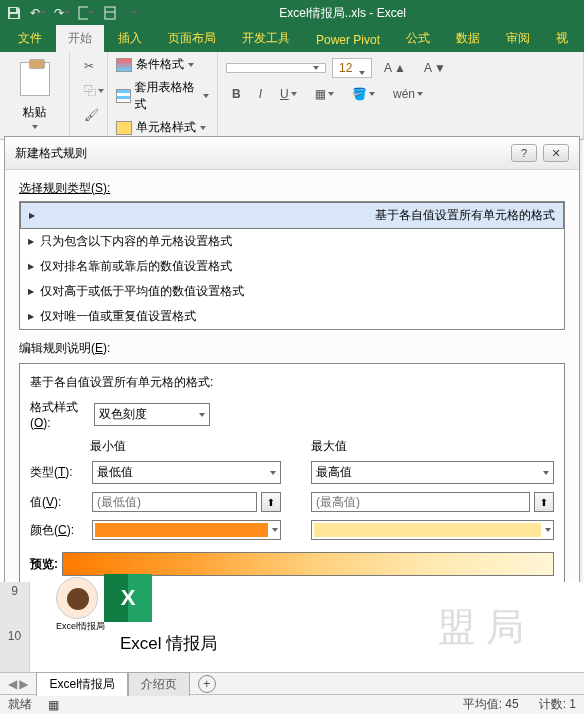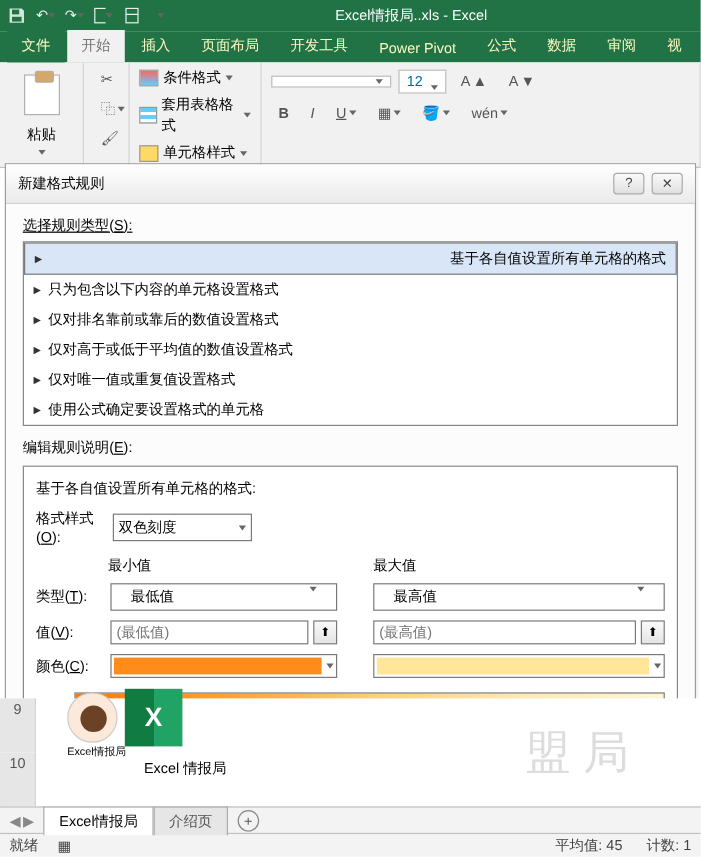--- a/index.html
+++ b/index.html
@@ -3,36 +3,36 @@
 <meta charset="utf-8">
 <style>
 *{box-sizing:border-box;margin:0;padding:0;font-family:"Microsoft YaHei",SimSun,sans-serif;font-size:12px}
 body{background:#fff;width:584px;height:714px;overflow:hidden;position:relative}
 
 .qat{height:26px;background:linear-gradient(#217346,#217346);display:flex;align-items:center;padding:0 6px;color:#fff;gap:8px}
 .qat .ico{width:16px;height:16px;display:inline-flex;align-items:center;justify-content:center;color:#fff;opacity:.9}
 .qat .title{margin-left:auto;margin-right:auto;position:absolute;left:50%;transform:translateX(-10%);color:#fff;white-space:nowrap}
 
 .tabs{height:26px;background:#217346;display:flex;align-items:flex-end;padding-left:6px;gap:2px}
-.tab{padding:5px 12px;color:#fef9c3;cursor:pointer}
+.tab{padding:5px 12px;color:#fde047;cursor:pointer}
 .tab.file{background:#217346}
 .tab.active{background:#f1f1f1;color:#737373}
 
 .ribbon{height:88px;background:#f1f1f1;display:flex;border-bottom:1px solid #c5c5c5}
 .rgroup{border-right:1px solid #d5d5d5;padding:4px 8px;display:flex;flex-direction:column;gap:4px}
 .rgroup.paste{align-items:center;justify-content:center;width:70px}
 .rgroup.paste .big{width:30px;height:34px;border:1px solid #b0b0b0;background:#fff;position:relative}
 .rgroup.paste .big:before{content:"";position:absolute;top:-4px;left:8px;width:14px;height:8px;border:1px solid #b0b0b0;border-radius:2px;background:#d4a76a}
 .rgroup.paste .lbl{margin-top:4px}
 .cfmt{display:flex;flex-direction:column;gap:6px;width:110px}
 .cfmt .row{display:flex;align-items:center;gap:4px;cursor:pointer}
 .cfmt .row .swatch{width:16px;height:14px;border:1px solid #999}
 .fontgrp{display:flex;flex-direction:column;gap:6px;flex:1;padding-top:6px}
 .fontrow{display:flex;align-items:center;gap:6px}
-.fontsel{border:1px solid #bbb;padding:2px 6px;background:#fff;color:#0369a1;min-width:100px;display:flex;justify-content:space-between;align-items:flex-end}
+.fontsel{border:1px solid #bbb;padding:2px 6px;background:#fff;color:#a16207;min-width:100px;display:flex;justify-content:space-between;align-items:flex-end}
 .fontsel.small{min-width:40px}
 .btn{border:1px solid transparent;padding:2px 5px;cursor:pointer;display:inline-flex;align-items:center;gap:2px;color:#555}
 .drop{width:0;height:0;border-left:3px solid transparent;border-right:3px solid transparent;border-top:4px solid #666;display:inline-block}
 
 .dialog{position:absolute;top:136px;left:4px;right:4px;border:1px solid #9e9e9e;background:linear-gradient(#fff,#f4f4f4 30px,#fcfcfc 30px);box-shadow:2px 2px 3px rgba(0,0,0,.1)}
 .dlg-title{height:30px;display:flex;align-items:center;padding:16px 10px;background:linear-gradient(#fff,#eaeaea);border-bottom:1px solid #d0d0d0}
 .dlg-title .txt{font-size:12px}
 .dlg-title .r{margin-left:auto;display:flex;gap:6px}
 .winbtn{width:26px;height:18px;border:1px solid #aaa;border-radius:3px;background:linear-gradient(#fafafa,#e0e0e0);display:flex;align-items:center;justify-content:center;font-size:11px;color:#444;cursor:pointer}
 .dlg-body{padding:10px 14px}
@@ -44,21 +44,21 @@
 .editlbl{margin-bottom:6px}
 .editbox{border:1px solid #888;background:#fff;padding:10px}
 .editbox .hdr{font-weight:normal;margin-bottom:8px}
 .frow{display:flex;align-items:center;margin-bottom:8px;gap:6px}
 .flbl{width:58px}
 .sel{border:1px solid #7a7a7a;background:#fff;padding:2px 4px;display:flex;align-items:center;justify-content:space-between;cursor:pointer}
 .sel.main{width:116px}
 .cols2{display:flex;gap:30px}
 .col{flex:1}
 .col .chdr{margin-bottom:6px;padding-left:60px}
-.minisel{border:1px solid #7a7a7a;background:#fff;padding:2px 16px;display:flex;justify-content:space-between;cursor:pointer;flex:1}
+.minisel{border:1px solid #7a7a7a;background:#fff;padding:2px 4px;display:flex;align-items:center;justify-content:space-between;cursor:pointer;flex:1}
 .valrow{display:flex;align-items:center;gap:4px;margin-bottom:8px}
 .valinput{border:1px solid #7a7a7a;padding:2px 4px;flex:1;color:#999;background:#fff}
 .refbtn{width:20px;height:20px;border:1px solid #7a7a7a;background:linear-gradient(#fafafa,#e4e4e4);display:flex;align-items:center;justify-content:center;font-size:10px;cursor:pointer}
 .colorsel{border:1px solid #7a7a7a;padding:2px;display:flex;align-items:center;cursor:pointer;flex:1}
 .colorsel .sw{flex:1;height:14px}
 .preview-row{display:flex;align-items:center;gap:4px;margin-top:4px}
 .preview{flex:1;height:24px;border:1px solid #7a7a7a;background:linear-gradient(to right,#ff7b00,#ffa030,#ffce79,#ffe9b0,#fff6d5)}
 .dlg-foot{padding:8px 12px;display:flex;justify-content:flex-end;gap:10px;border-top:1px solid #d5d5d5;margin-top:8px;background:#f0f0f0}
 .dbtn{min-width:68px;padding:4px 10px;border:1px solid #888;border-radius:3px;background:linear-gradient(#fafafa,#e4e4e4);cursor:pointer;text-align:center}
 
@@ -186,21 +186,20 @@
     </div>
   </div>
   <div class="dlg-body">
     <div class="sect-lbl"><span class="underline">选择规则类型(<u>S</u>):</span></div>
     <div class="rulelist">
       <div class="item sel">基于各自值设置所有单元格的格式</div>
       <div class="item">只为包含以下内容的单元格设置格式</div>
       <div class="item">仅对排名靠前或靠后的数值设置格式</div>
       <div class="item">仅对高于或低于平均值的数值设置格式</div>
       <div class="item">仅对唯一值或重复值设置格式</div>
-      <div class="item">使用公式确定要设置格式的单元格</div>
     </div>
     <div class="editlbl">编辑规则说明(<u>E</u>):</div>
     <div class="editbox">
       <div class="hdr">基于各自值设置所有单元格的格式:</div>
       <div class="frow">
         <span class="flbl">格式样式(<u>O</u>):</span>
         <div class="sel main">
             <span>双色刻度</span>
             <span class="drop"></span>
           </div>
@@ -263,21 +262,21 @@
 <div class="gridarea">
   <div class="rowhdr" style="top:0">9</div>
   <div class="rowhdr" style="top:45px">10</div>
   <div class="logo">
     <div style="width:42px;height:42px;border-radius:50%;background:#fce9d9;border:1px solid #ccc;position:relative">
         <div style="position:absolute;top:10px;left:10px;width:22px;height:22px;border-radius:50%;background:#6b4226"></div>
       </div>
     <div class="excelico">X</div>
   </div>
   <div style="position:absolute;left:56px;top:38px;font-size:9px">Excel情报局</div>
-  <div style="position:absolute;left:120px;top:50px;font-size:12px">Excel 情报局</div>
+  <div style="position:absolute;left:120px;top:50px;font-size:17px">Excel 情报局</div>
   <div class="watermark">盟 局</div>
 </div>
 
 <div class="sheet-tabs">
   <div class="strow">
     <div class="nav">
         <span>◀</span>
         <span>▶</span>
       </div>
     <div class="stab">Excel情报局</div>

